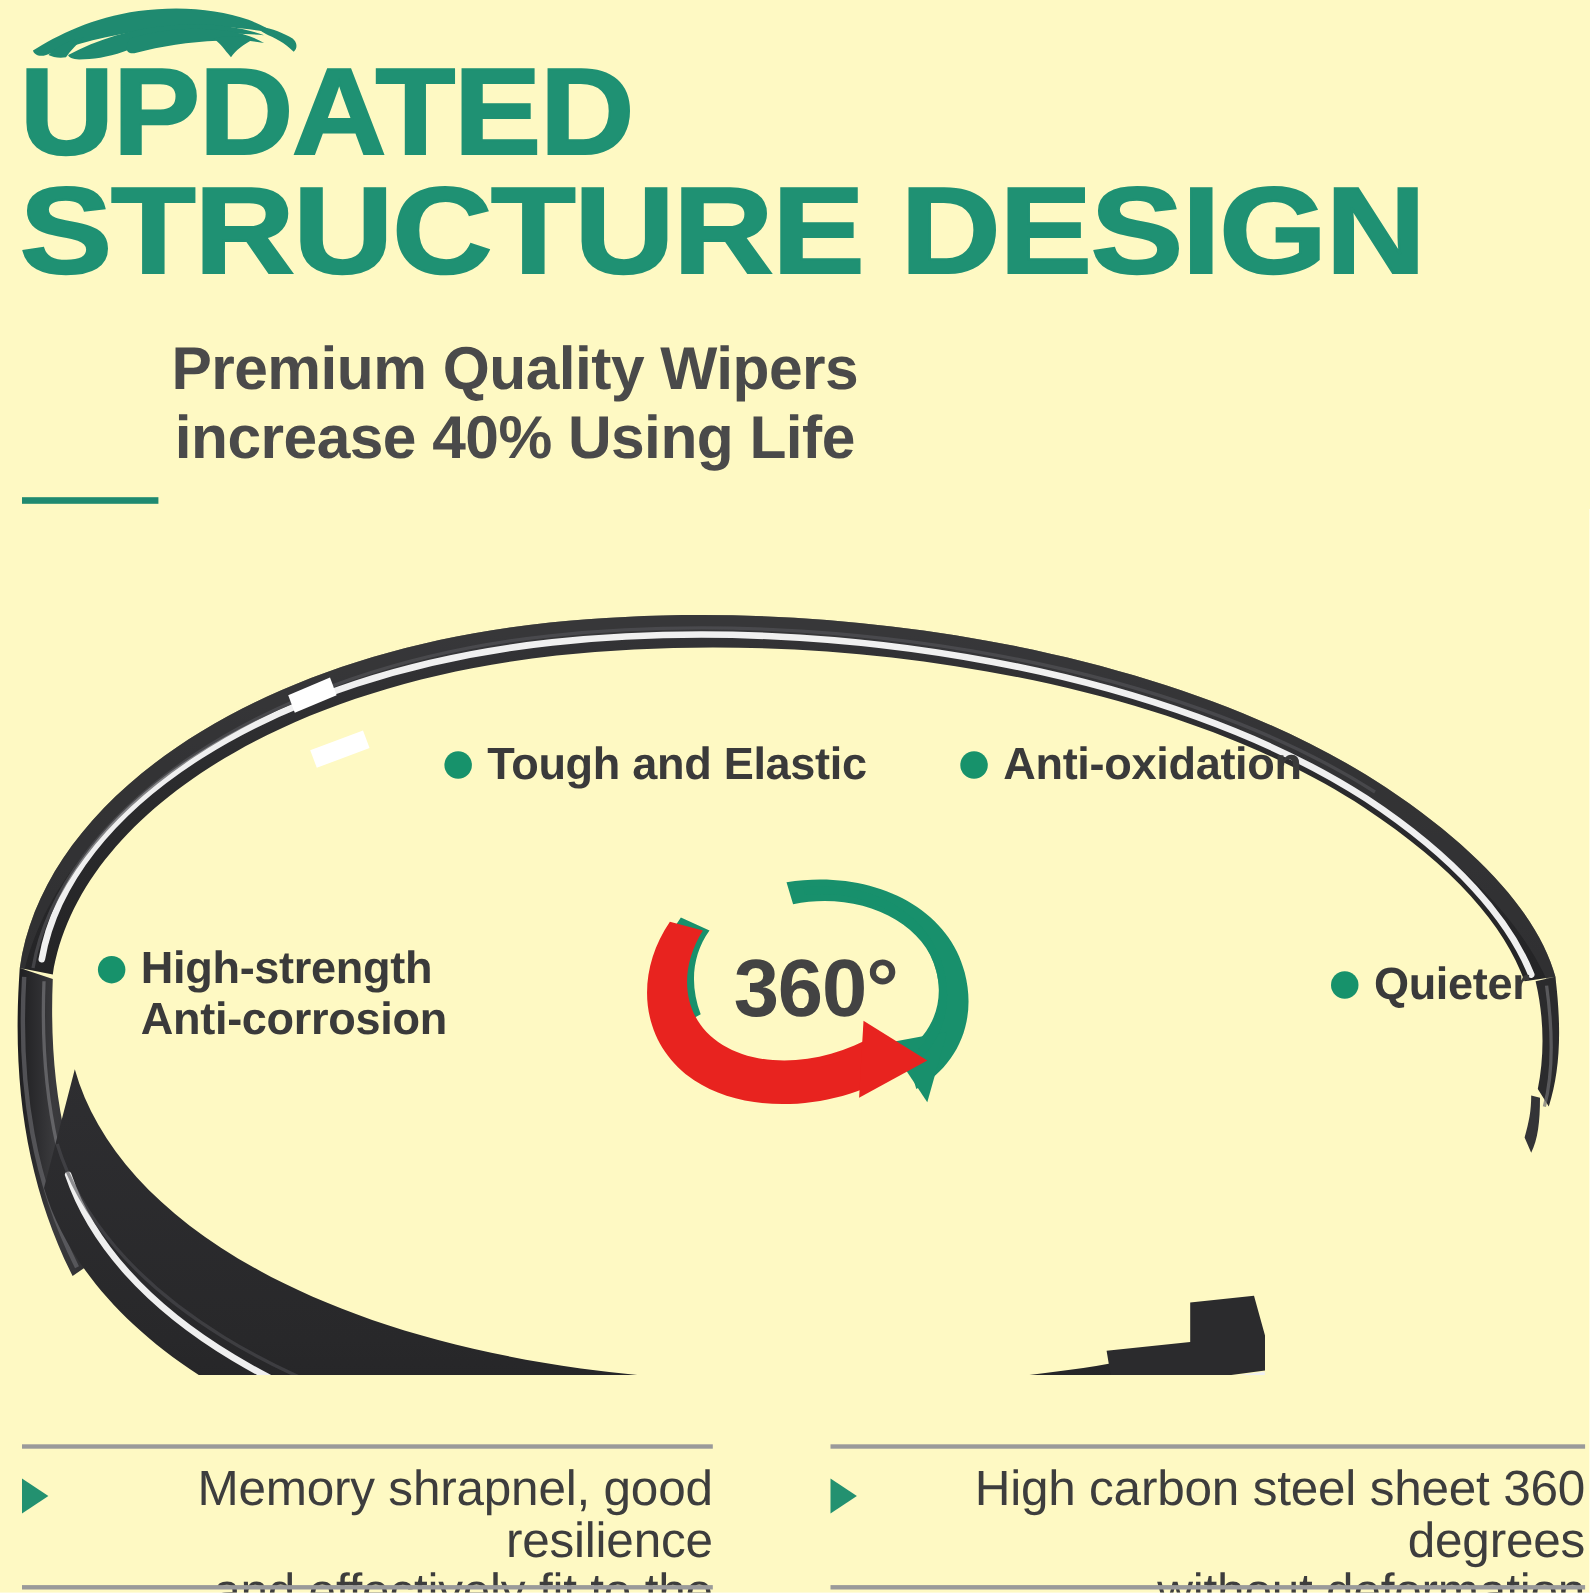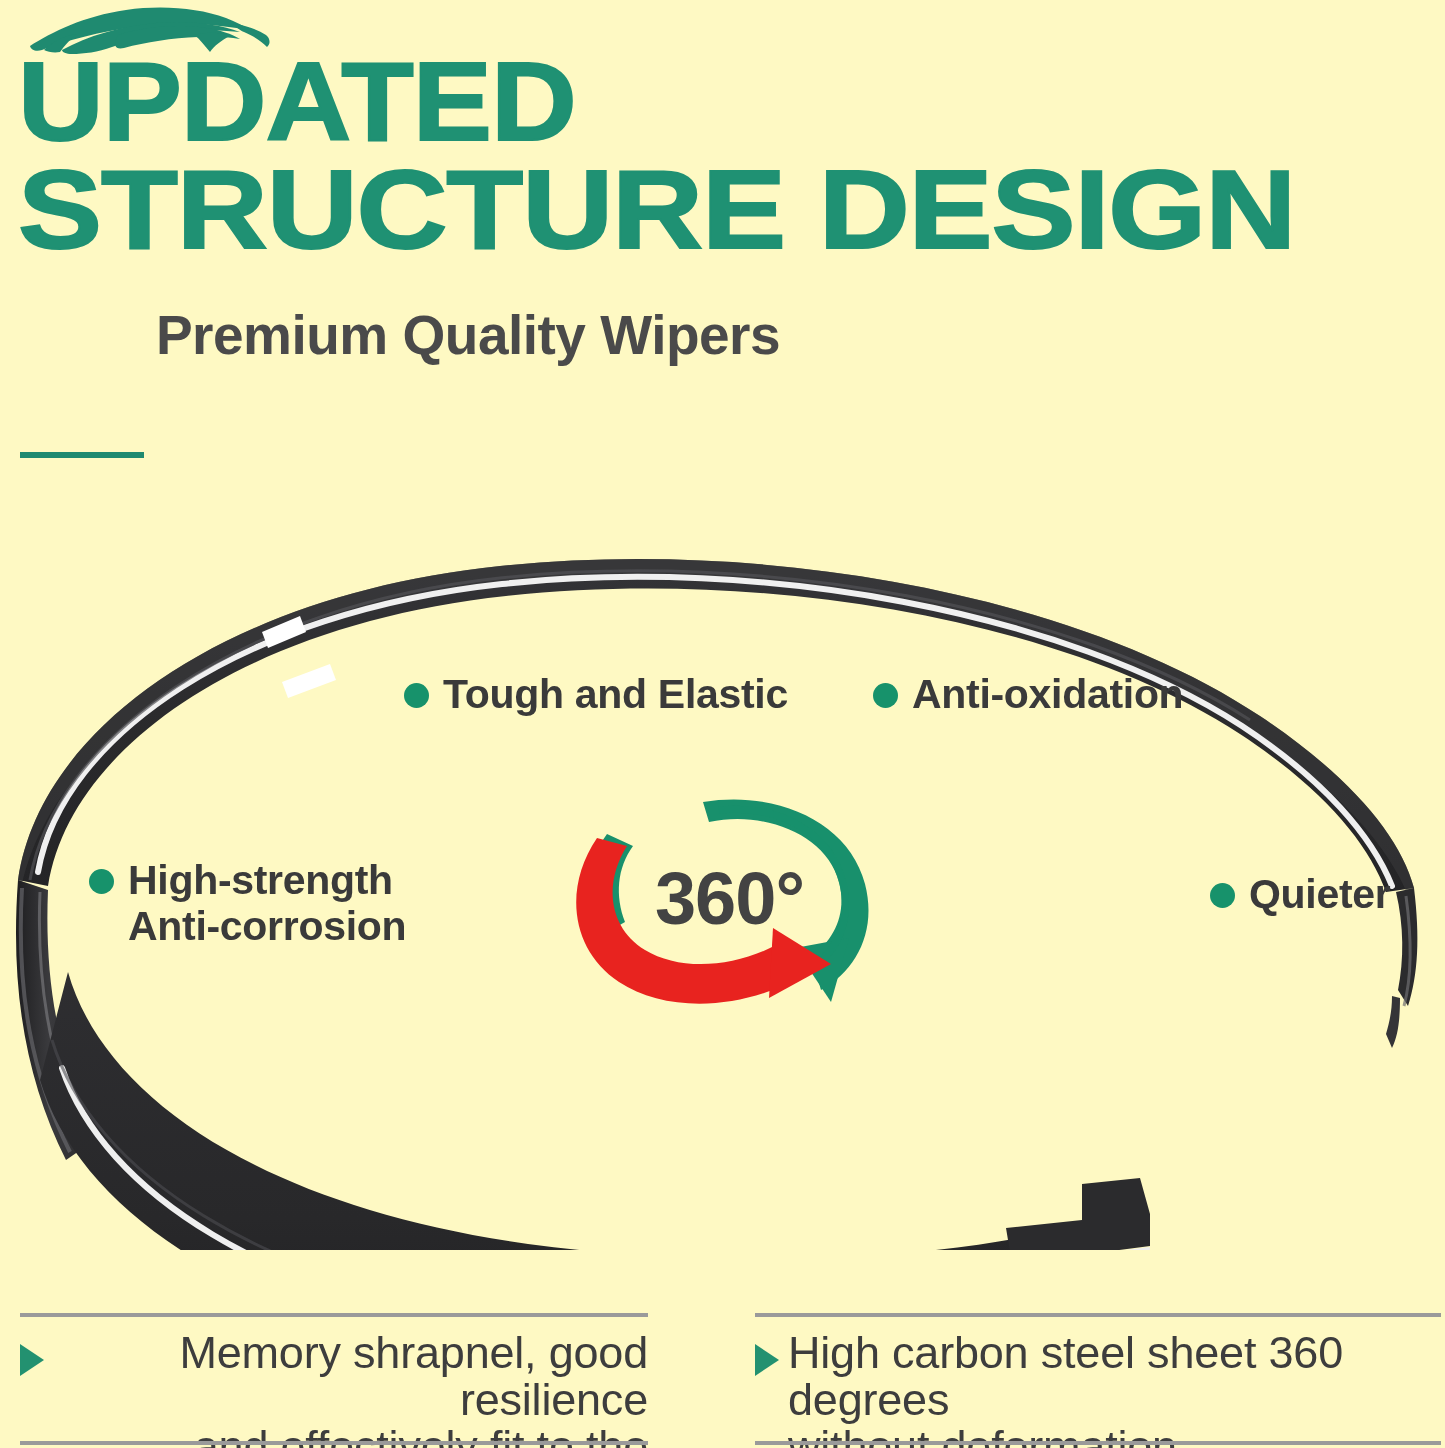--- a/index.html
+++ b/index.html
@@ -119,21 +119,21 @@
     white-space: pre-line;
   }
   #feature-tough     { left: 404px;  top: 672px; }
   #feature-antiox    { left: 873px;  top: 672px; }
   #feature-strength  { left: 89px;  top: 858px; }
   #feature-quieter   { left: 1210px; top: 872px; justify-content: space-between; }
 
   
   #badge-360 {
     position: absolute;
-    left: 563px;
+    left: 575px;
     top: 788px;
     width: 345px;
     height: 225px;
   }
   #badge-360 svg { display: block; width: 100%; height: 100%; }
   #badge-360-text {
     position: absolute;
     left: 0;
     top: 0;
     width: 345px;
@@ -153,21 +153,21 @@
     transform: translate(-6px, -2px);
   }
 
   
   .bottom-panel {
     position: absolute;
     top: 1313px;
     height: 135px;
   }
   #bottom-left  { left: 20px;   width: 628px; text-align: right; }
-  #bottom-right { left: 755px; width: 686px; }
+  #bottom-right { left: 755px; width: 686px; text-align: right; }
 
   .rule {
     position: absolute;
     left: 0;
     width: 100%;
     height: 4px;
     background: #9a9a9a;
   }
   .rule-top    { top: 0; }
   .rule-bottom { top: 128px; }
@@ -217,20 +217,21 @@
     </svg>
   </div>
 
   <div id="headline">
     <span class="hl-line hl-line-1">UPDATED</span>
     <span class="hl-line hl-line-2">STRUCTURE DESIGN</span>
   </div>
 
   <div id="subheadline">
     <span class="sub-line">Premium Quality Wipers</span>
+    <span class="sub-line">increase 40% Using Life</span>
   </div>
   <div id="accent-bar"></div>
 
   <div id="product-stage">
     <svg id="product-svg" viewBox="0 0 1445 730" xmlns="http://www.w3.org/2000/svg" aria-hidden="true">
       <defs>
         <linearGradient id="gTop" x1="0" y1="0" x2="0" y2="1">
           <stop offset="0%" stop-color="#343437"></stop>
           <stop offset="45%" stop-color="#2b2b2d"></stop>
           <stop offset="100%" stop-color="#242426"></stop>

